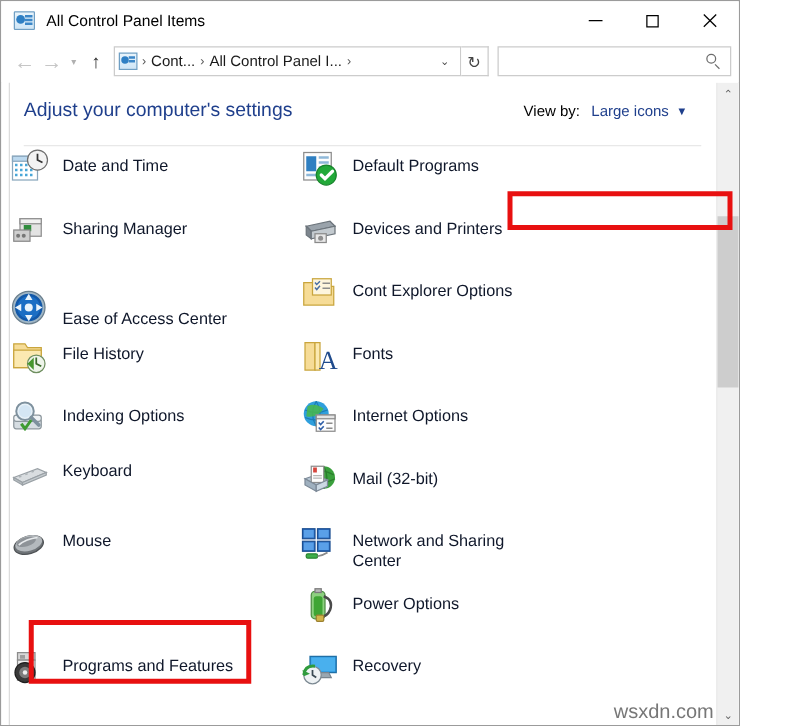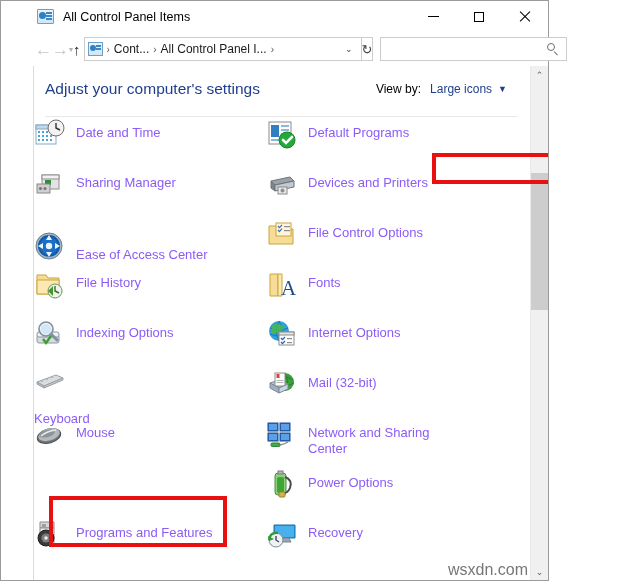--- a/index.html
+++ b/index.html
@@ -7,28 +7,27 @@
     background: #ffffff;
   }
   body {
     width: 641px; height: 581px;
     font-family: "Liberation Sans", sans-serif;
     overflow: hidden;
     position: relative;
     -webkit-font-smoothing: antialiased;
   }
   .window {
-    width: 549px; height: 581px;
+    width: 592px; height: 581px;
     box-sizing: border-box;
     border: 1px solid #9b9b9b;
     background: #ffffff;
     display: flex;
     flex-direction: column;
     position: relative;
-    padding-left: 26px;
   }
 
   
   .titlebar {
     height: 31px;
     min-height: 31px;
     background: #ffffff;
     display: flex;
     align-items: center;
     position: relative;
@@ -299,21 +298,21 @@
     box-sizing: border-box;
   }
   .cell {
     position: absolute;
     display: flex;
     align-items: flex-start;
     gap: 10px;
     height: 44px;
   }
   .cell .label {
-    color: #8b5cf6;
+    color: #0f172a;
     font-size: 13px;
     line-height: 16px;
     padding-top: 6px;
     white-space: pre-line;
   }
   .ico {
     width: 32px; height: 32px;
     flex: 0 0 auto;
     position: relative;
   }
@@ -520,21 +519,21 @@
       <g stroke="#4a6fa5" stroke-width="1.2" fill="none">
         <path d="M12 7 l1.4 1.6 L16 6"></path>
                   <path d="M12 11 l1.4 1.6 L16 9.6"></path>
       </g>
       <g fill="#8c8c8c">
                   <rect x="18" y="7" width="6" height="1.2"></rect>
                   <rect x="18" y="11" width="6" height="1.2"></rect>
                 </g>
     </svg>
             </div>
-            <div class="label">File Control Options</div>
+            <div class="label">Cont Explorer Options</div>
           </div>
           <div class="cell" style="left: 0px; top: 150px;">
             <div class="ico">
               <svg width="32" height="32" viewBox="0 0 32 32">
       <path d="M3 6 h9 l2 3 h11 v16 h-22 z" fill="#f6dc97" stroke="#c9a53d"></path>
       <path d="M3 11 h22 v14 h-22 z" fill="#fbe9b1" stroke="#c9a53d"></path>
       <circle cx="21" cy="22" r="7" fill="#eef4ea" stroke="#6f8f60"></circle>
       <path d="M21 17 L21 22 L25 24" stroke="#3c6b2c" stroke-width="1.4" fill="none"></path>
       <path d="M14 22 l5 -5 l0 10 z" fill="#46962e"></path>
     </svg>
@@ -578,21 +577,21 @@
                   <path d="M15 23 l1.5 1.6 L19 22"></path>
       </g>
       <g fill="#8c8c8c">
                   <rect x="21" y="19" width="5" height="1.2"></rect>
                   <rect x="21" y="23" width="5" height="1.2"></rect>
                 </g>
     </svg>
             </div>
             <div class="label">Internet Options</div>
           </div>
-          <div class="cell" style="left: 0px; top: 244px; flex-direction: column;">
+          <div class="cell" style="left: 0px; top: 244px;">
             <div class="ico">
               <svg width="32" height="32" viewBox="0 0 32 32">
       <path d="M3 19 L22 12 L29 15 L10 23 Z" fill="#d9dde0" stroke="#9aa1a6"></path>
       <path d="M3 19 L10 23 L10 25 L3 21 Z" fill="#b7bdc1" stroke="#9aa1a6"></path>
       <path d="M10 23 L29 15 L29 17 L10 25 Z" fill="#c6ccd0" stroke="#9aa1a6"></path>
       <g fill="#aeb4b8">
         <rect x="7" y="18" width="2" height="1.3" transform="rotate(-20 7 18)"></rect>
         <rect x="12" y="16" width="2" height="1.3" transform="rotate(-20 12 16)"></rect>
         <rect x="17" y="14" width="2" height="1.3" transform="rotate(-20 17 14)"></rect>
       </g>

